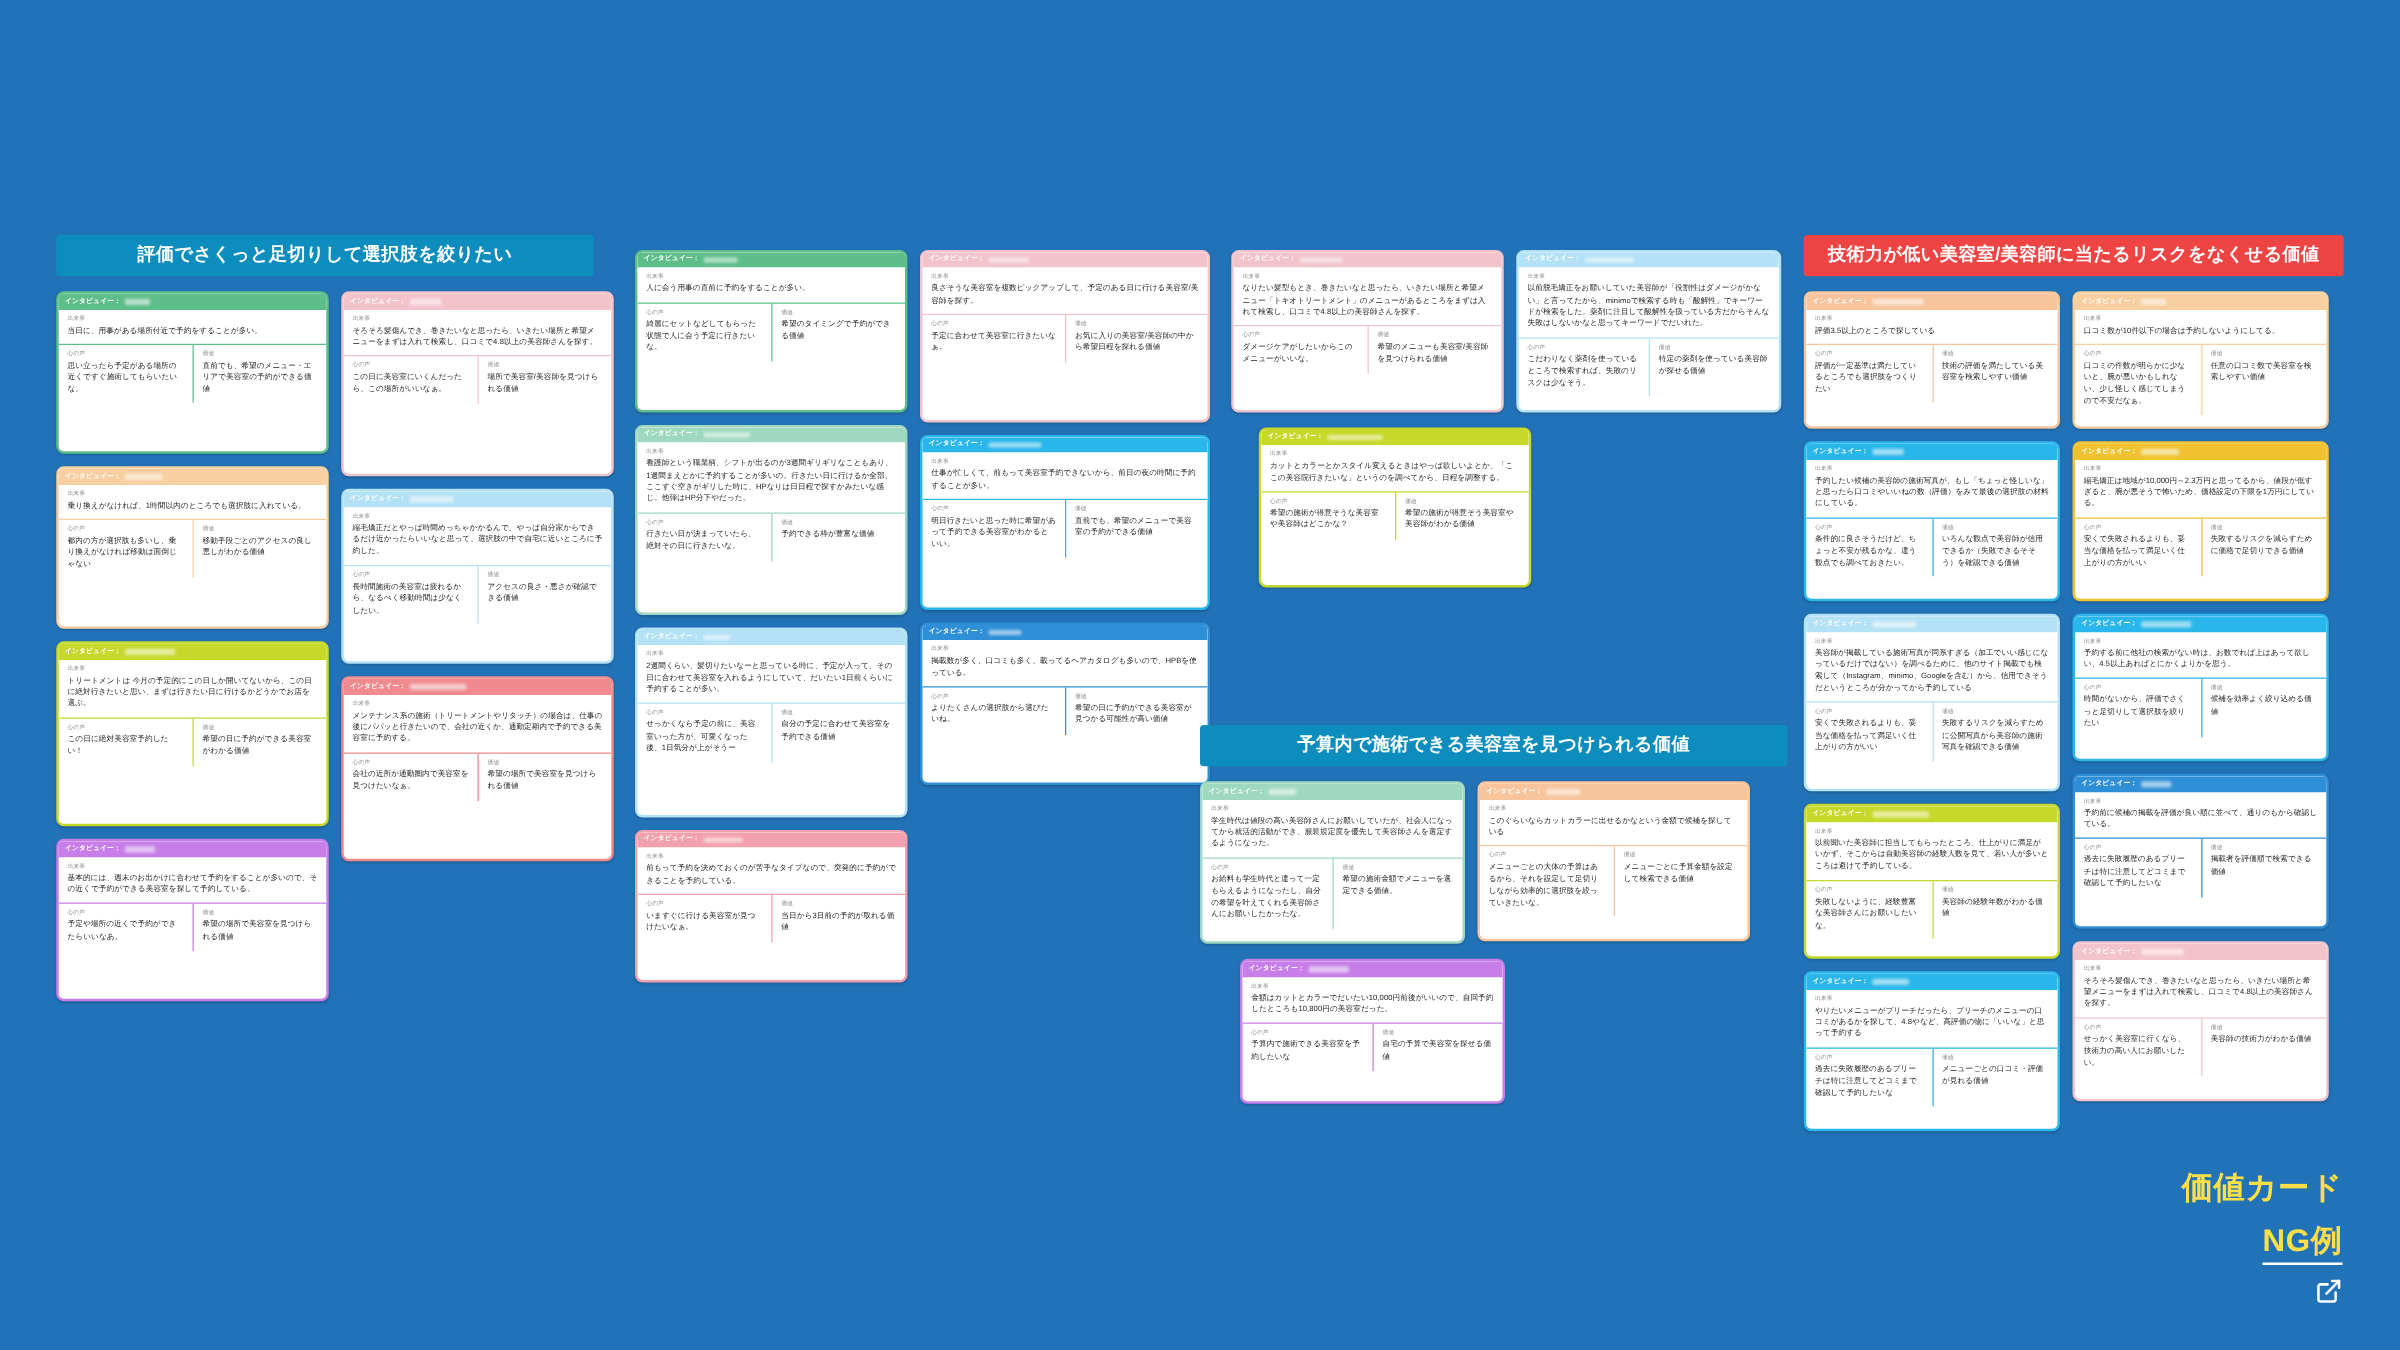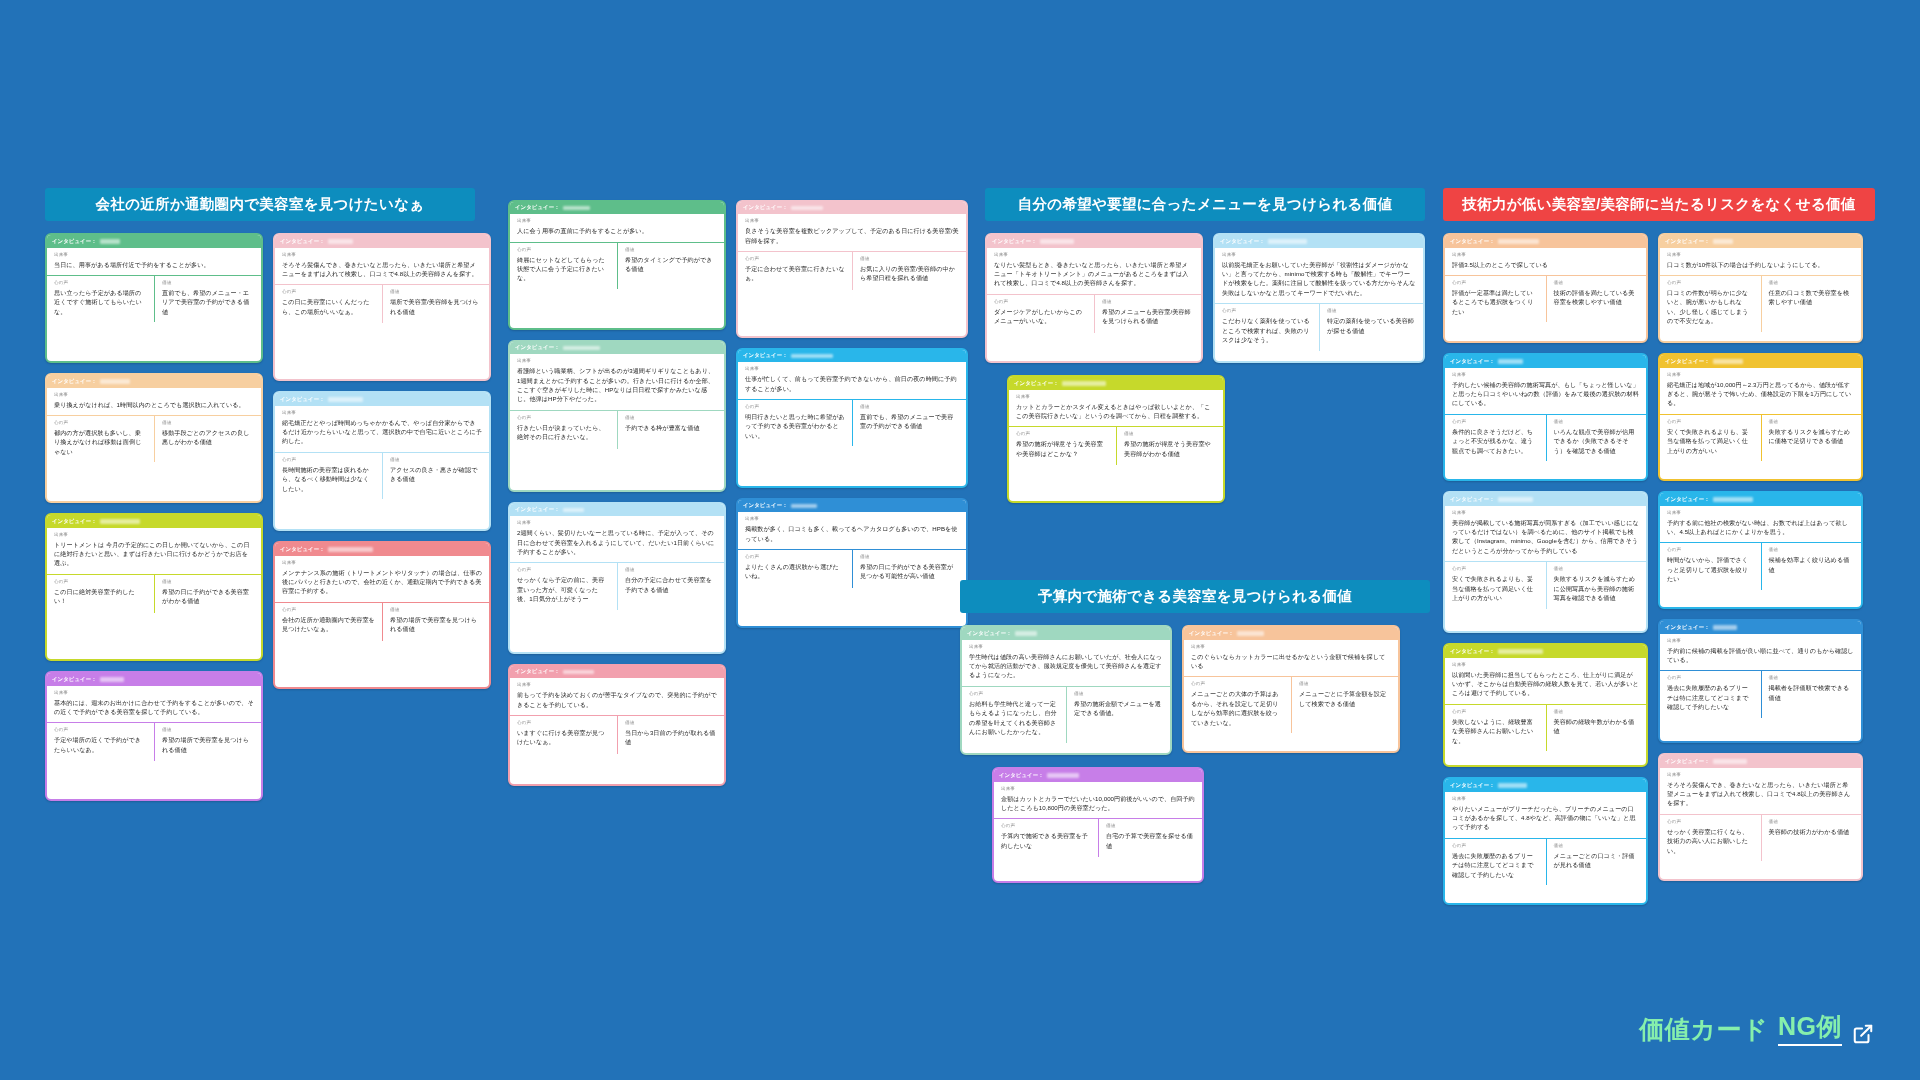--- a/index.html
+++ b/index.html
@@ -52,35 +52,35 @@
     background:#fff;
   }
   .lbl{font-size:4.6px;color:#8a8a8a;margin-bottom:2.4px;line-height:1;letter-spacing:.02em;}
   .txt{font-size:6.1px;line-height:1.55;color:#1b1b1b;letter-spacing:.01em;}
   .card-cols{display:flex;}
   .col{flex:1 1 50%;padding:5px 7px 6px;box-sizing:border-box;min-height:38px;}
   .col + .col{border-left:1px solid #ddd;}
   
   .footer{
     position:absolute;right:46px;bottom:34px;
-    color:#86efac;font-size:25px;font-weight:700;
-    display:flex;align-items:flex-end;gap:10px;letter-spacing:.02em;
+    color:#fde047;font-size:25px;font-weight:700;
+    display:flex;align-items:flex-end;gap:10px;letter-spacing:.02em;flex-direction:column;
   }
   .footer .ng{border-bottom:2.5px solid #ffffff;padding-bottom:1px;}
   .ext-icon{width:22px;height:22px;display:inline-block;margin-bottom:2px;}
 </style>
 </head>
 <body>
 
 <div class="board">
 
 
   <div id="groups-root">
       <div class="group" style="left: 45px; top: 188px; width: 430px;">
-        <div class="group-header" style="background: rgb(13, 141, 190);">会社の近所か通勤圏内で美容室を見つけたいなぁ</div>
+        <div class="group-header" style="background: rgb(13, 141, 190);">評価でさくっと足切りして選択肢を絞りたい</div>
         <div class="group-body" style="height: 568px;">
           <div class="card" style="left: 0px; top: 0px; width: 218px; min-height: 130px; border-color: rgb(94, 190, 138);">
             <div class="card-head" style="background: rgb(94, 190, 138);">
               <span>インタビュイー：</span>
               <span class="redact" style="width: 20px;"></span>
             </div>
             <div class="card-event" style="border-bottom-color: rgb(94, 190, 138);">
               <div class="lbl">出来事</div>
               <div class="txt">当日に、用事がある場所付近で予約をすることが多い。</div>
             </div>
@@ -355,21 +355,20 @@
               </div>
               <div class="col" style="border-left-color: rgb(242, 160, 174);">
                 <div class="lbl">価値</div>
                 <div class="txt">当日から3日前の予約が取れる価値</div>
               </div>
             </div>
           </div>
         </div>
       </div>
       <div class="group" style="left: 985px; top: 188px; width: 440px;">
-        <div class="group-header" style="background: rgb(13, 141, 190);">自分の希望や要望に合ったメニューを見つけられる価値</div>
         <div class="group-body" style="height: 270px;">
           <div class="card" style="left: 0px; top: 0px; width: 218px; min-height: 130px; border-color: rgb(243, 195, 204);">
             <div class="card-head" style="background: rgb(243, 195, 204);">
               <span>インタビュイー：</span>
               <span class="redact" style="width: 34px;"></span>
             </div>
             <div class="card-event" style="border-bottom-color: rgb(243, 195, 204);">
               <div class="lbl">出来事</div>
               <div class="txt">なりたい髪型もとき、巻きたいなと思ったら、いきたい場所と希望メニュー「トキオトリートメント」のメニューがあるところをまずは入れて検索し、口コミで4.8以上の美容師さんを探す。</div>
             </div>

